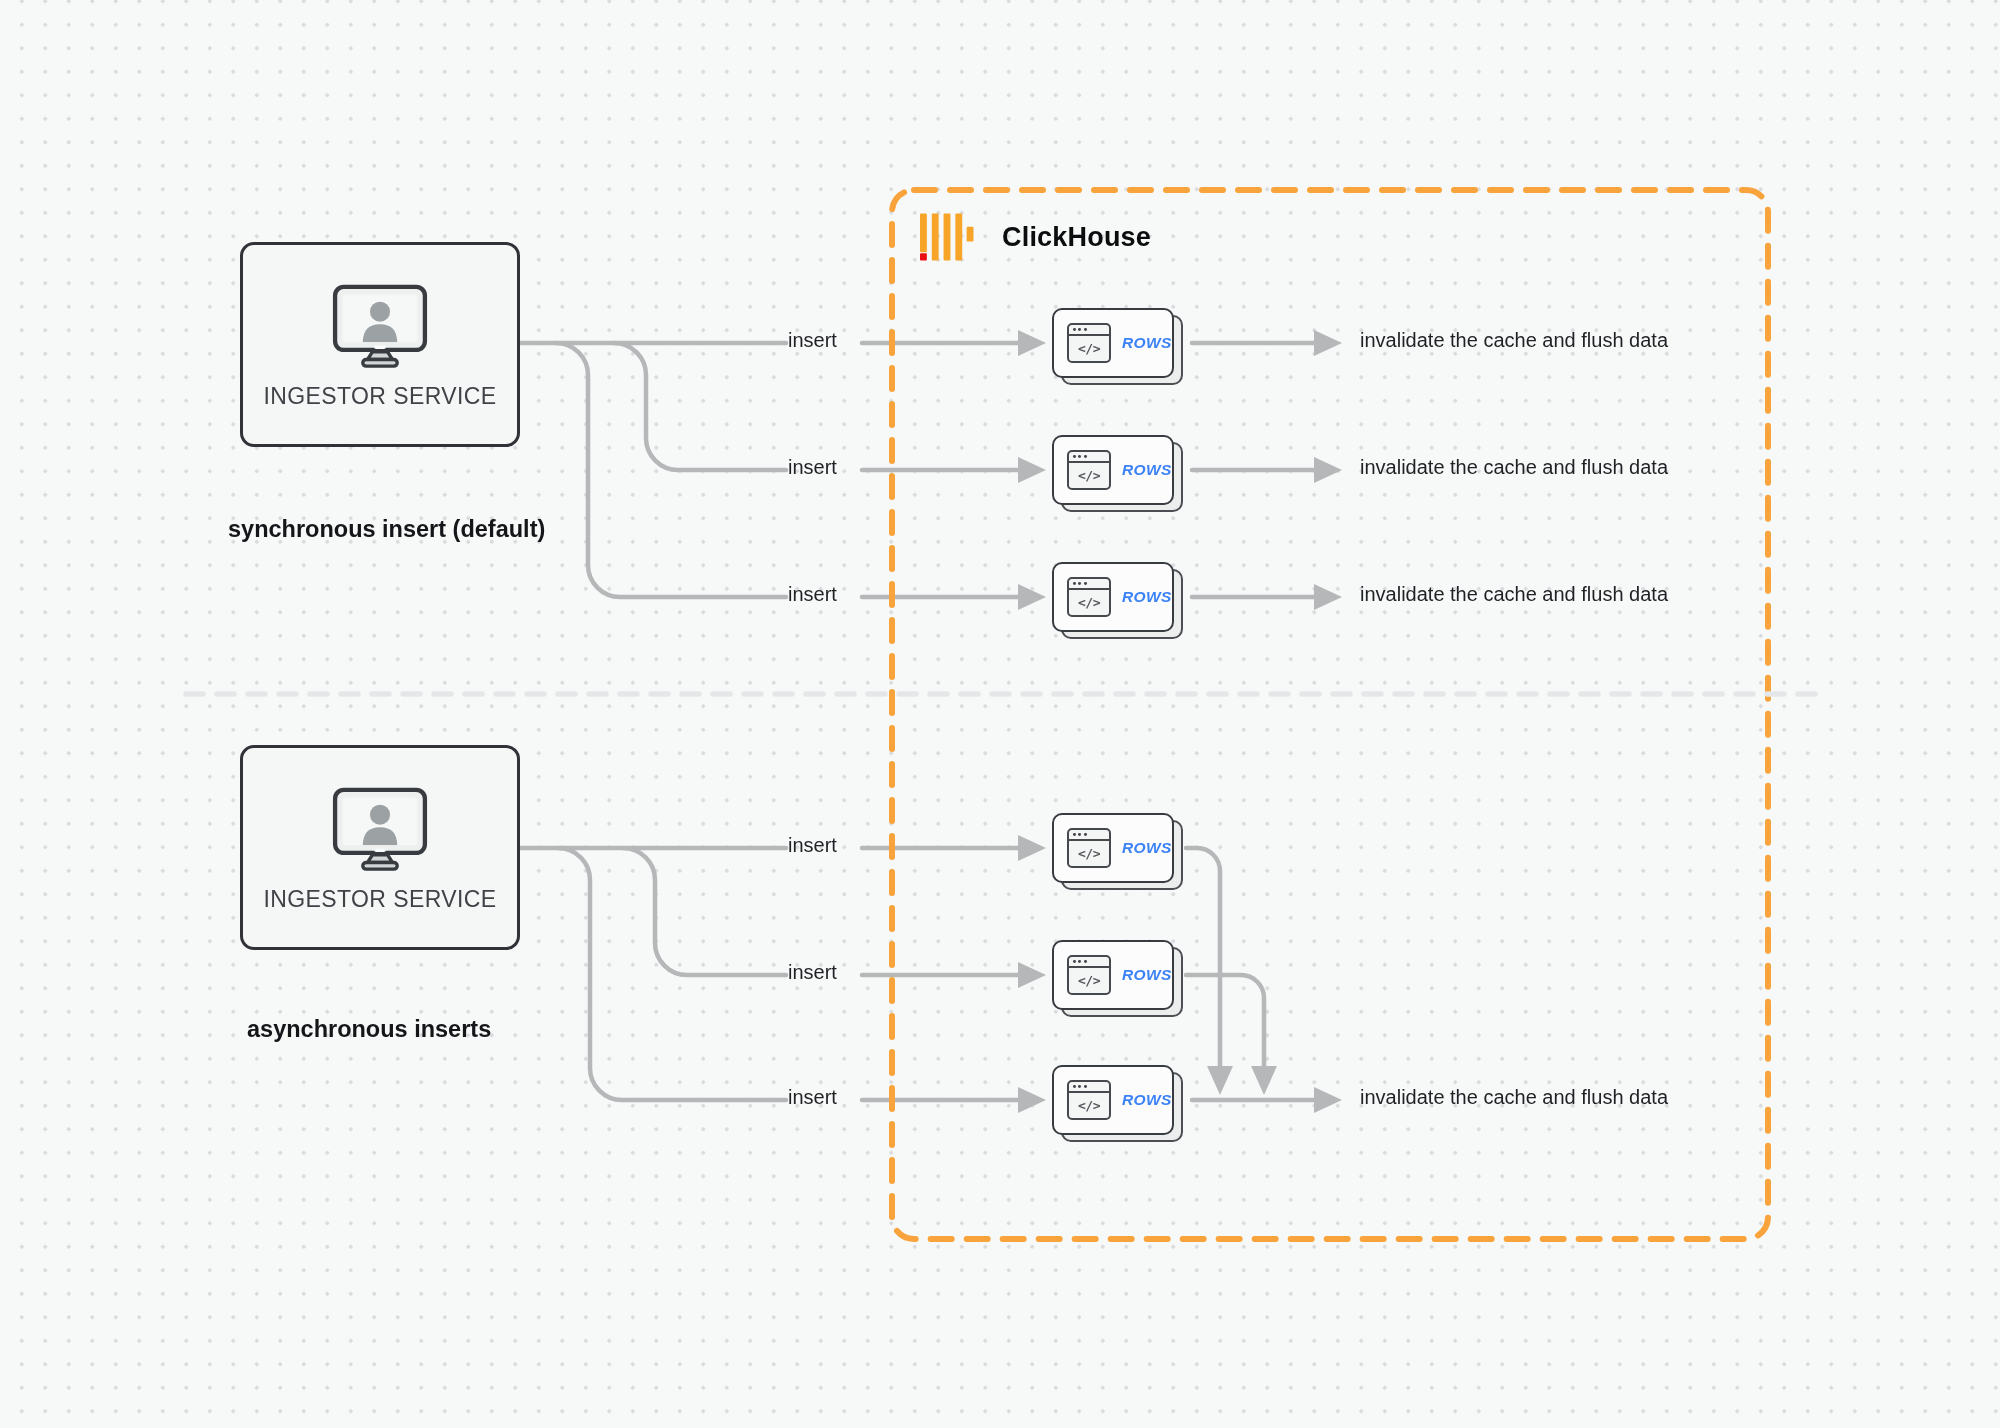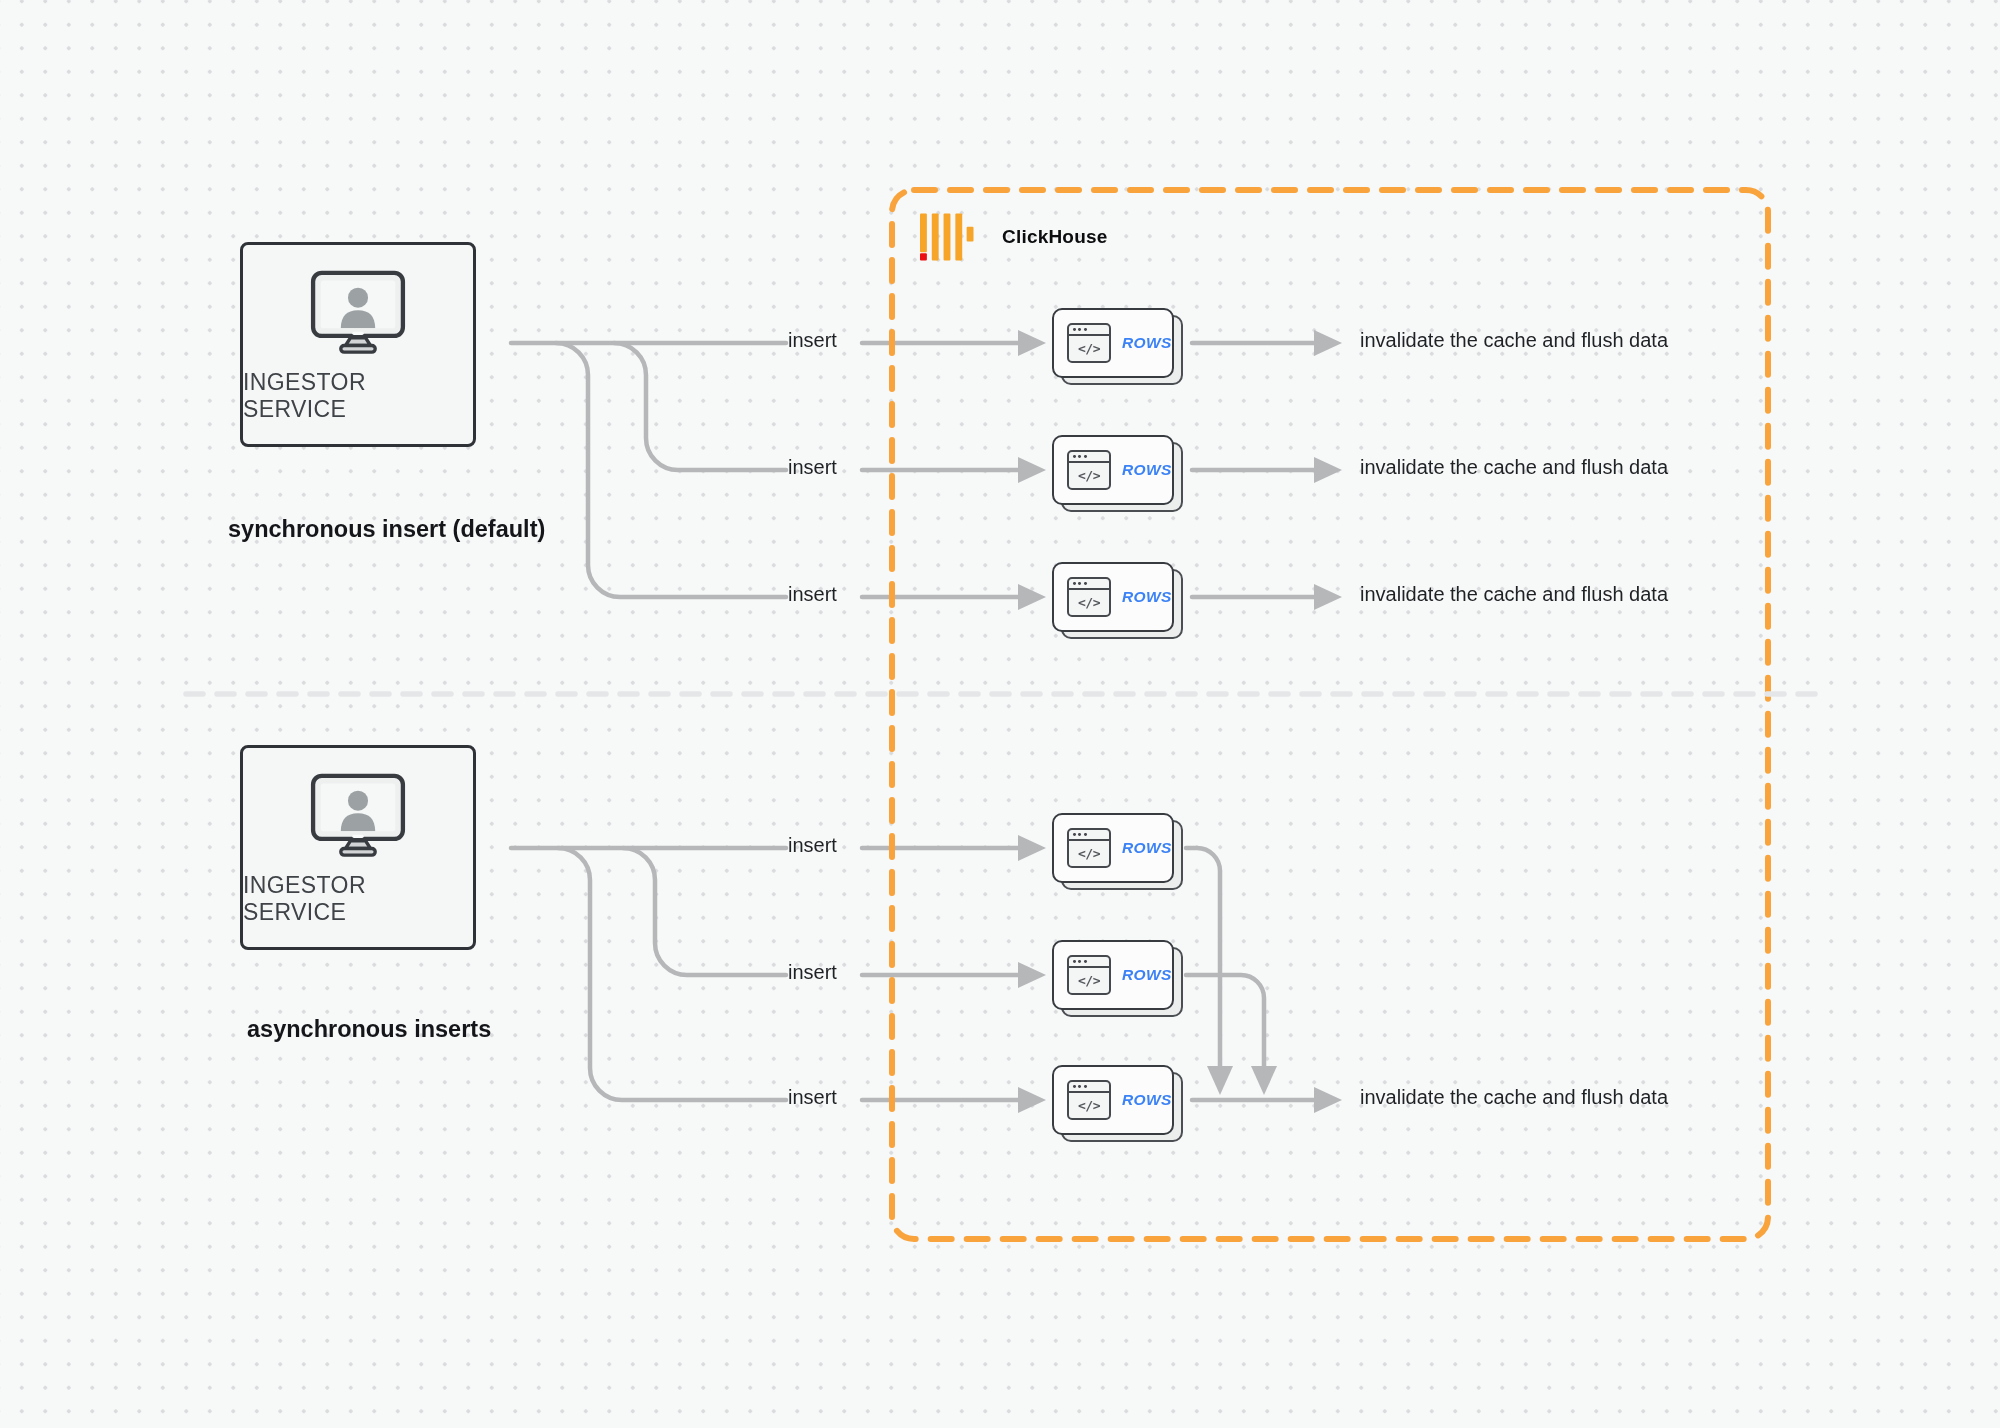--- a/index.html
+++ b/index.html
@@ -9,22 +9,22 @@
     background-image: radial-gradient(circle, #d9dbdd 1.7px, transparent 1.9px);
     background-size: 23.5px 23.5px;
     background-position: 10px 13px;
     font-family:"Liberation Sans", sans-serif;
     overflow:hidden;
   }
   svg.wires { position:absolute; left:0; top:0; }
 
   
   .service-box {
-    position:absolute; left:240px; width:236px; height:205px;
-    background:#f5f6f6; border:3.5px solid #2f3338; border-radius:8px;
+    position:absolute; left:240px; width:280px; height:205px;
+    background:#f5f6f6; border:3.5px solid #2f3338; border-radius:14px;
     box-sizing:border-box; display:flex; flex-direction:column;
     align-items:center; justify-content:center; gap:13px; padding-top:4px;
   }
   .service-label { font-size:23px; color:#3f4347; letter-spacing:0.4px; }
 
   .caption { position:absolute; font-size:23.5px; font-weight:bold; color:#141619; white-space:nowrap; }
   .lbl { position:absolute; font-size:20px; color:#1f2225; white-space:nowrap; }
 
   
   .rows-card { position:absolute; width:131px; height:77px; }
@@ -51,21 +51,21 @@
     font-family:"DejaVu Sans Mono", monospace; font-weight:bold;
     font-size:13px; color:#54585c; letter-spacing:-0.5px;
   }
   .rows-label {
     font-style:italic; font-weight:600; font-size:15.5px;
     color:#3b82f6; letter-spacing:0.4px;
   }
 
   
   .ch-header { position:absolute; left:920px; top:212px; display:flex; align-items:center; gap:28px; }
-  .ch-name { font-size:19px; font-weight:600; color:#0c0d0f; letter-spacing:0.2px; }
+  .ch-name { font-size:27px; font-weight:600; color:#0c0d0f; letter-spacing:0.2px; }
 </style>
 </head>
 <body>
 
 <div class="canvas">
 
   <svg class="wires" width="2000" height="1428" viewBox="0 0 2000 1428">
     <g stroke="#b5b7b9" stroke-width="4.5" fill="none" stroke-linecap="round" stroke-linejoin="round">
 
       <path d="M511 343 H786"></path>

